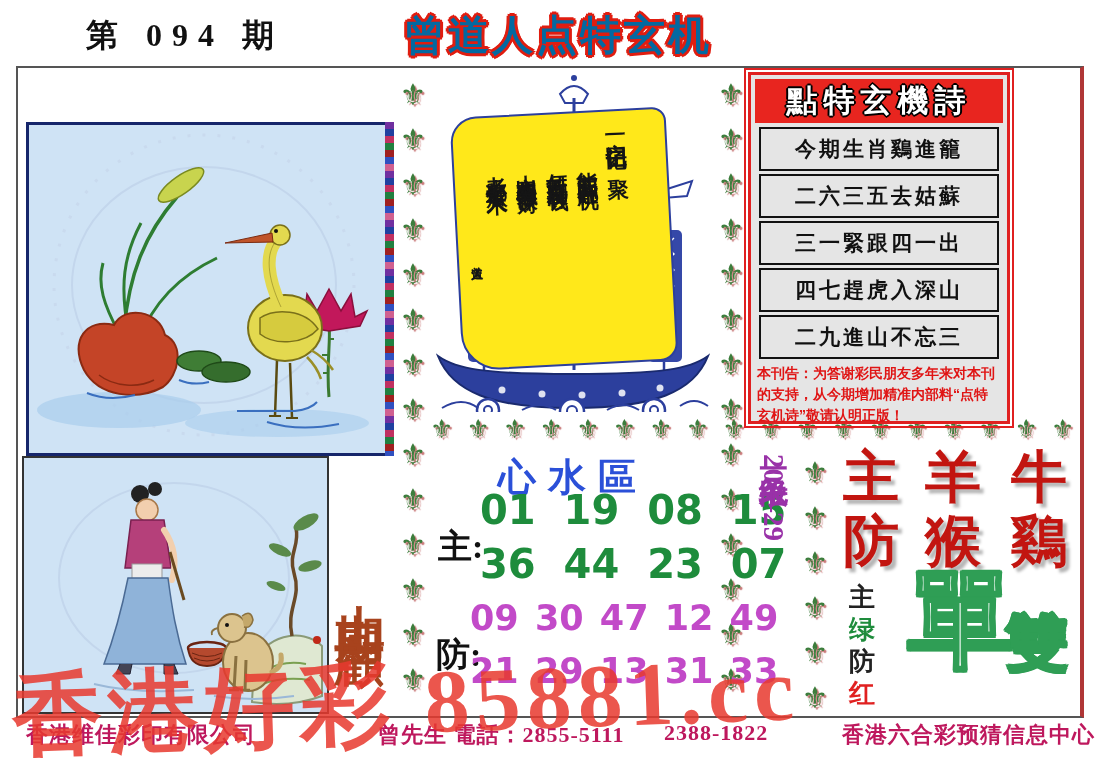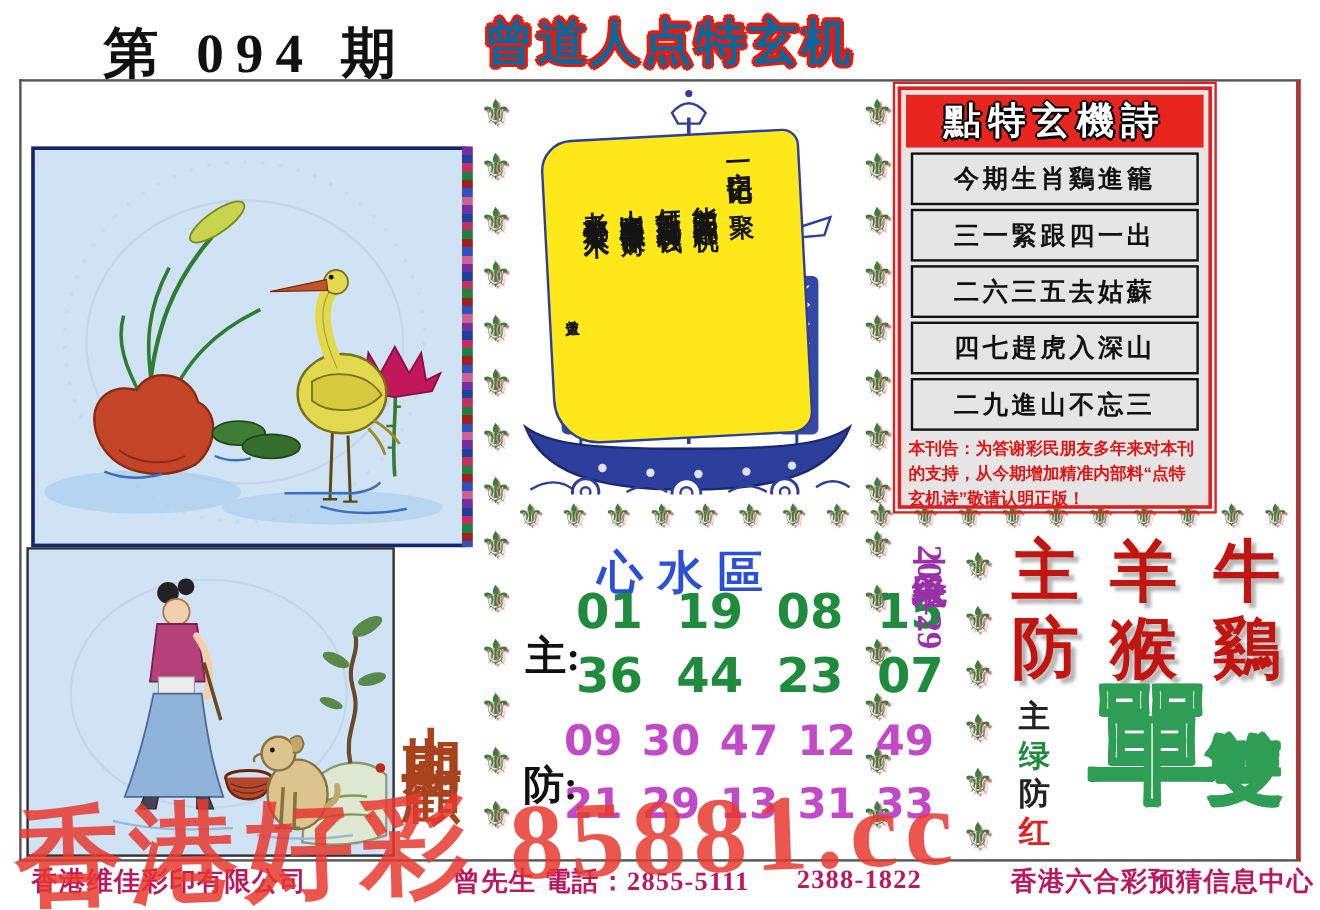--- a/index.html
+++ b/index.html
@@ -1,21 +1,21 @@
 <!DOCTYPE html>
 <html><head>
 <meta charset="utf-8">
 <style>
   html,body{margin:0;padding:0;background:#fff;}
   #page{position:relative;width:1100px;height:758px;background:#fff;overflow:hidden;
         font-family:"Liberation Sans",sans-serif;color:#111;}
   .abs{position:absolute;}
 
   
-  .issue{left:86px;top:14px;font-size:46px;font-weight:bold;letter-spacing:10px;
+  .issue{left:86px;top:14px;font-size:32px;font-weight:bold;letter-spacing:10px;
          font-family:"Liberation Serif",serif;}
   .brand{left:404px;top:8px;font-size:41px;font-weight:bold;letter-spacing:3px;color:#0369a1;
          font-family:"Liberation Serif",serif;
          text-shadow:-3px 0 #e01d10,3px 0 #e01d10,0 -3px #e01d10,0 3px #e01d10,
                      -2px -2px #e01d10,2px 2px #e01d10,-2px 2px #e01d10,2px -2px #e01d10;}
   .slogan{left:770px;top:16px;font-size:33px;font-weight:bold;letter-spacing:6px;
           font-family:"Liberation Serif",serif;}
 
   
   .frame{left:16px;top:66px;width:1062px;height:648px;border:2px solid #555;
@@ -253,22 +253,22 @@
   <div class="abs num-label main-label">主:</div>
   <div class="abs num-row main-row main-row-1">01  19  08  15</div>
   <div class="abs num-row main-row main-row-2">36  44  23  07</div>
   <div class="abs num-row guard-row guard-row-1">09  30  47  12  49</div>
   <div class="abs num-label guard-label">防:</div>
   <div class="abs num-row guard-row guard-row-2">21  29  13  31  33</div>
 
   <div class="abs poem-panel">
     <div class="poem-title">點特玄機詩</div>
     <div class="poem-line">今期生肖鷄進籠</div>
+    <div class="poem-line">二六三五去姑蘇</div>
     <div class="poem-line">三一緊跟四一出</div>
-    <div class="poem-line">二六三五去姑蘇</div>
     <div class="poem-line">四七趕虎入深山</div>
     <div class="poem-line">二九進山不忘三</div>
     <div class="poem-notice">本刊告：为答谢彩民朋友多年来对本刊的支持，从今期增加精准内部料“点特玄机诗”敬请认明正版！</div>
   </div>
 
   <div class="abs kill-zone">绝杀一段20—29</div>
   <div class="abs zodiac-grid">
     <span>主</span>
     <span>羊</span>
     <span>牛</span>

